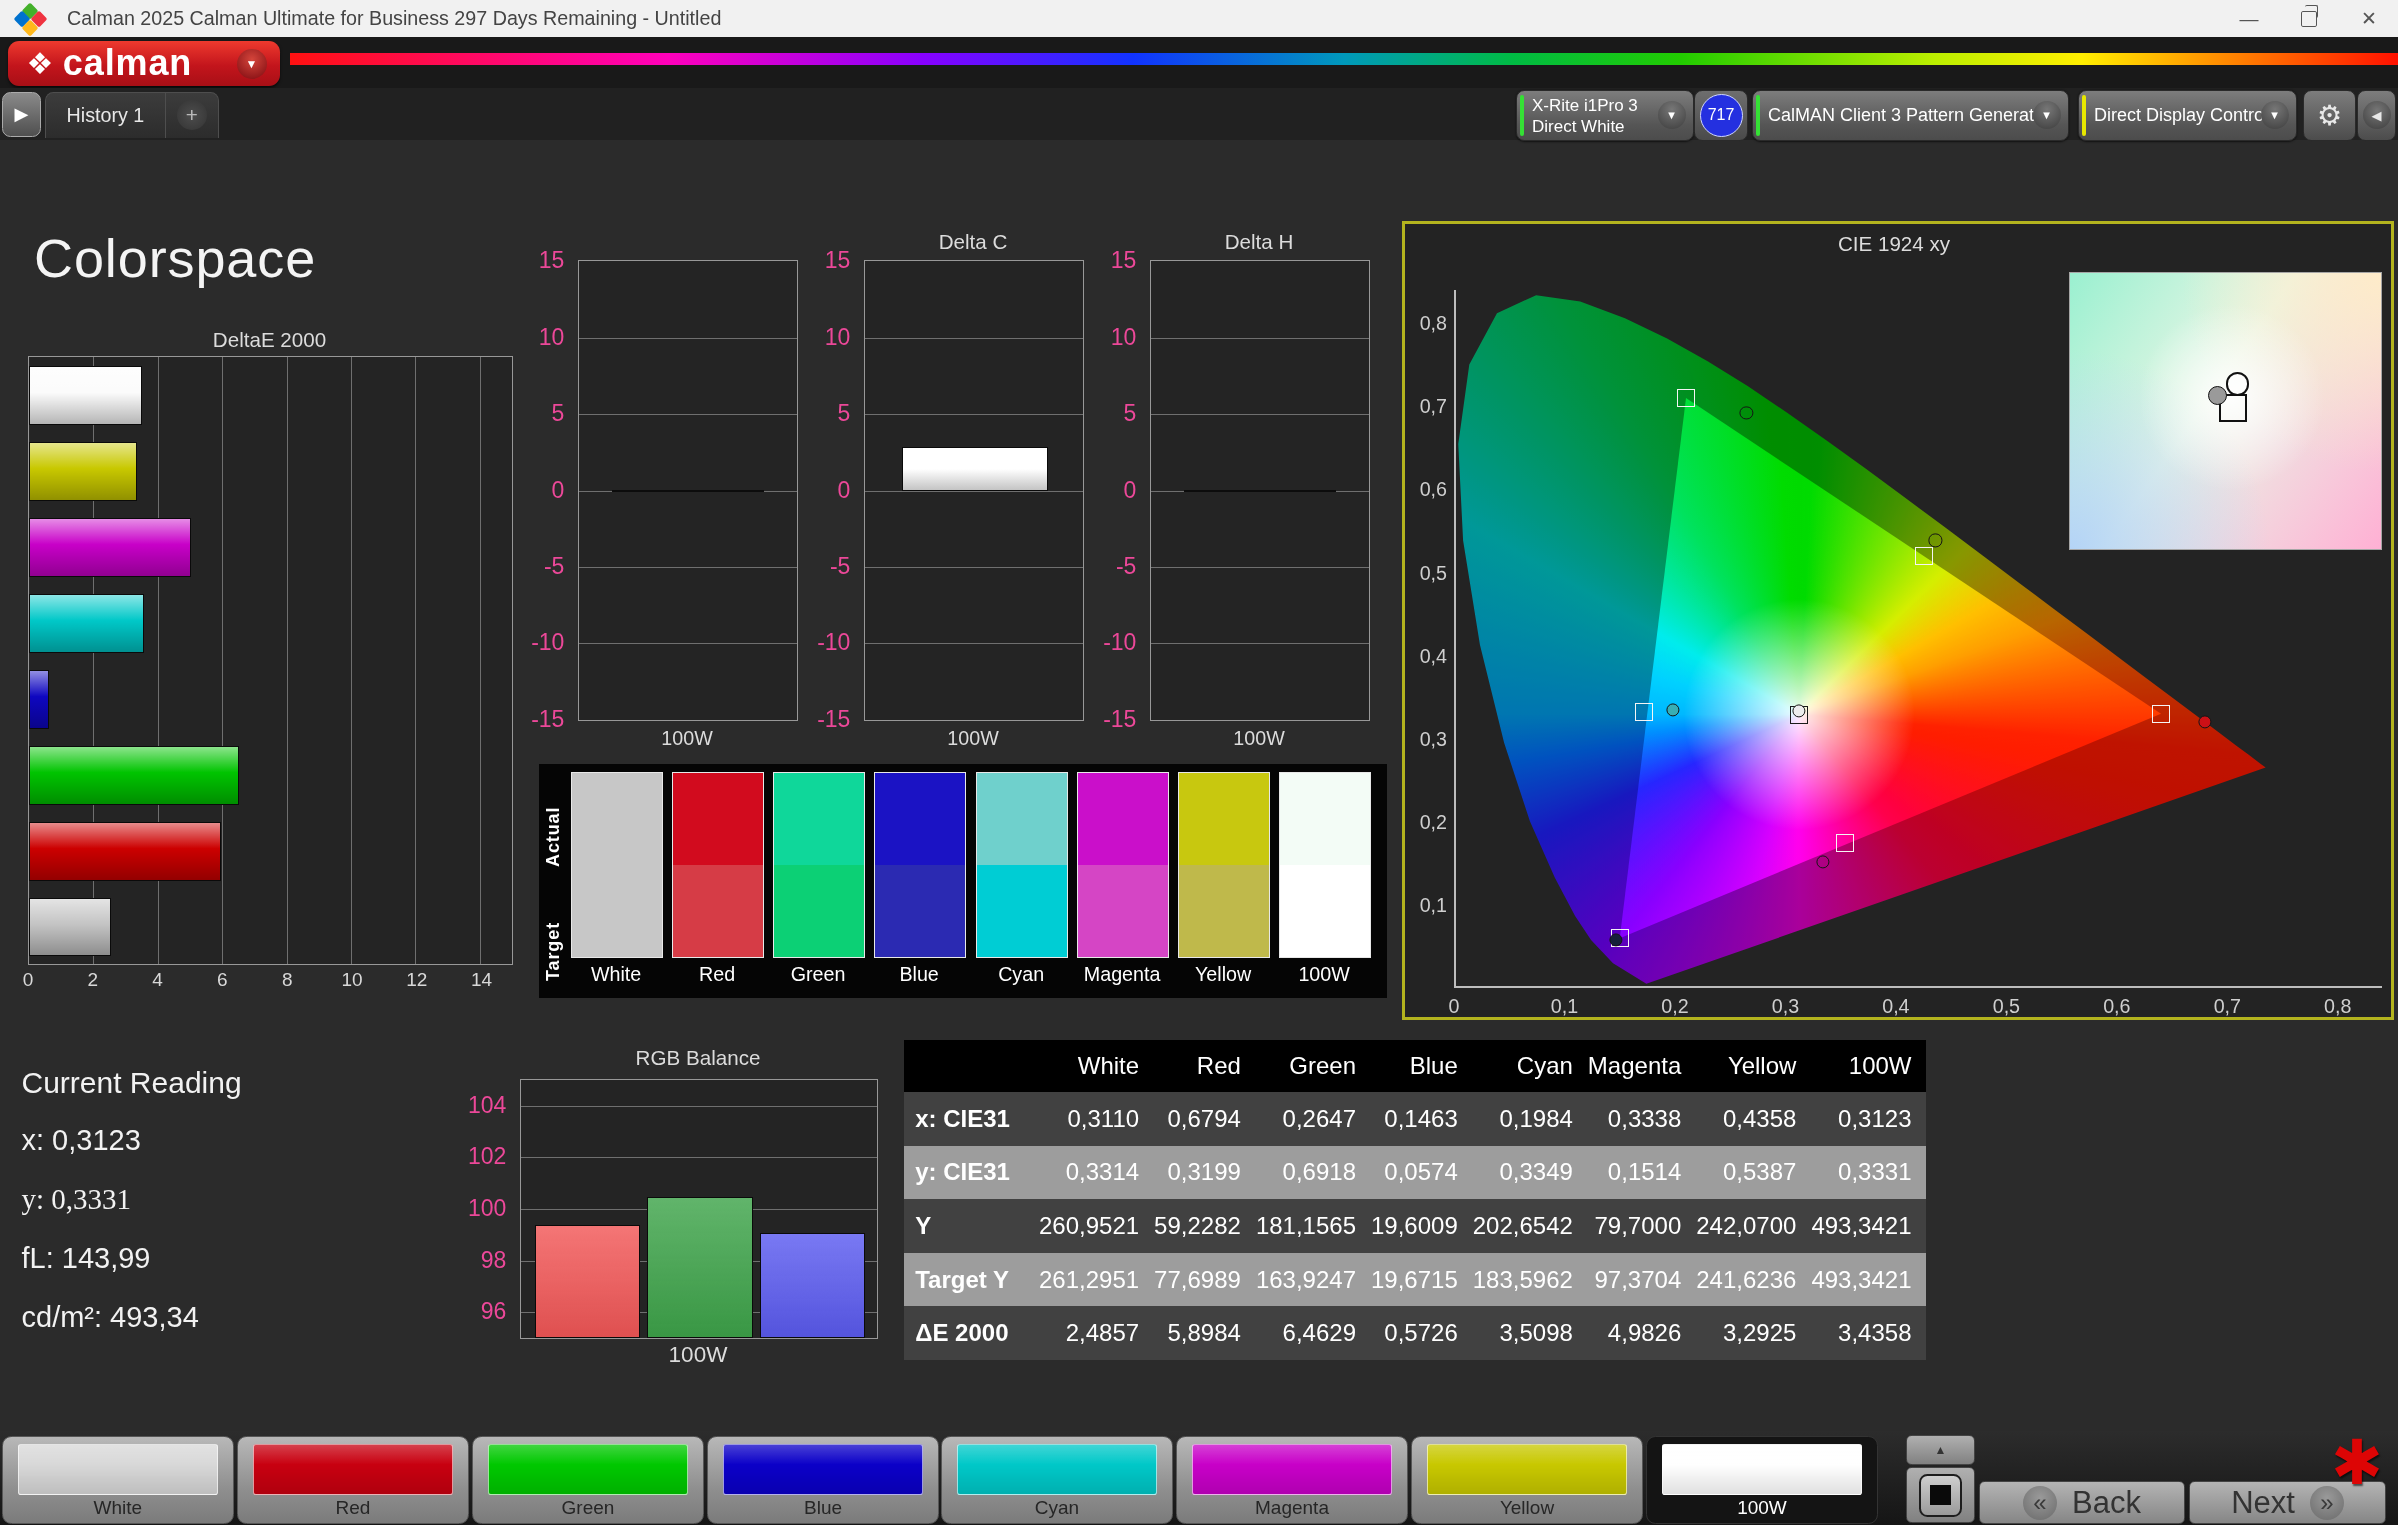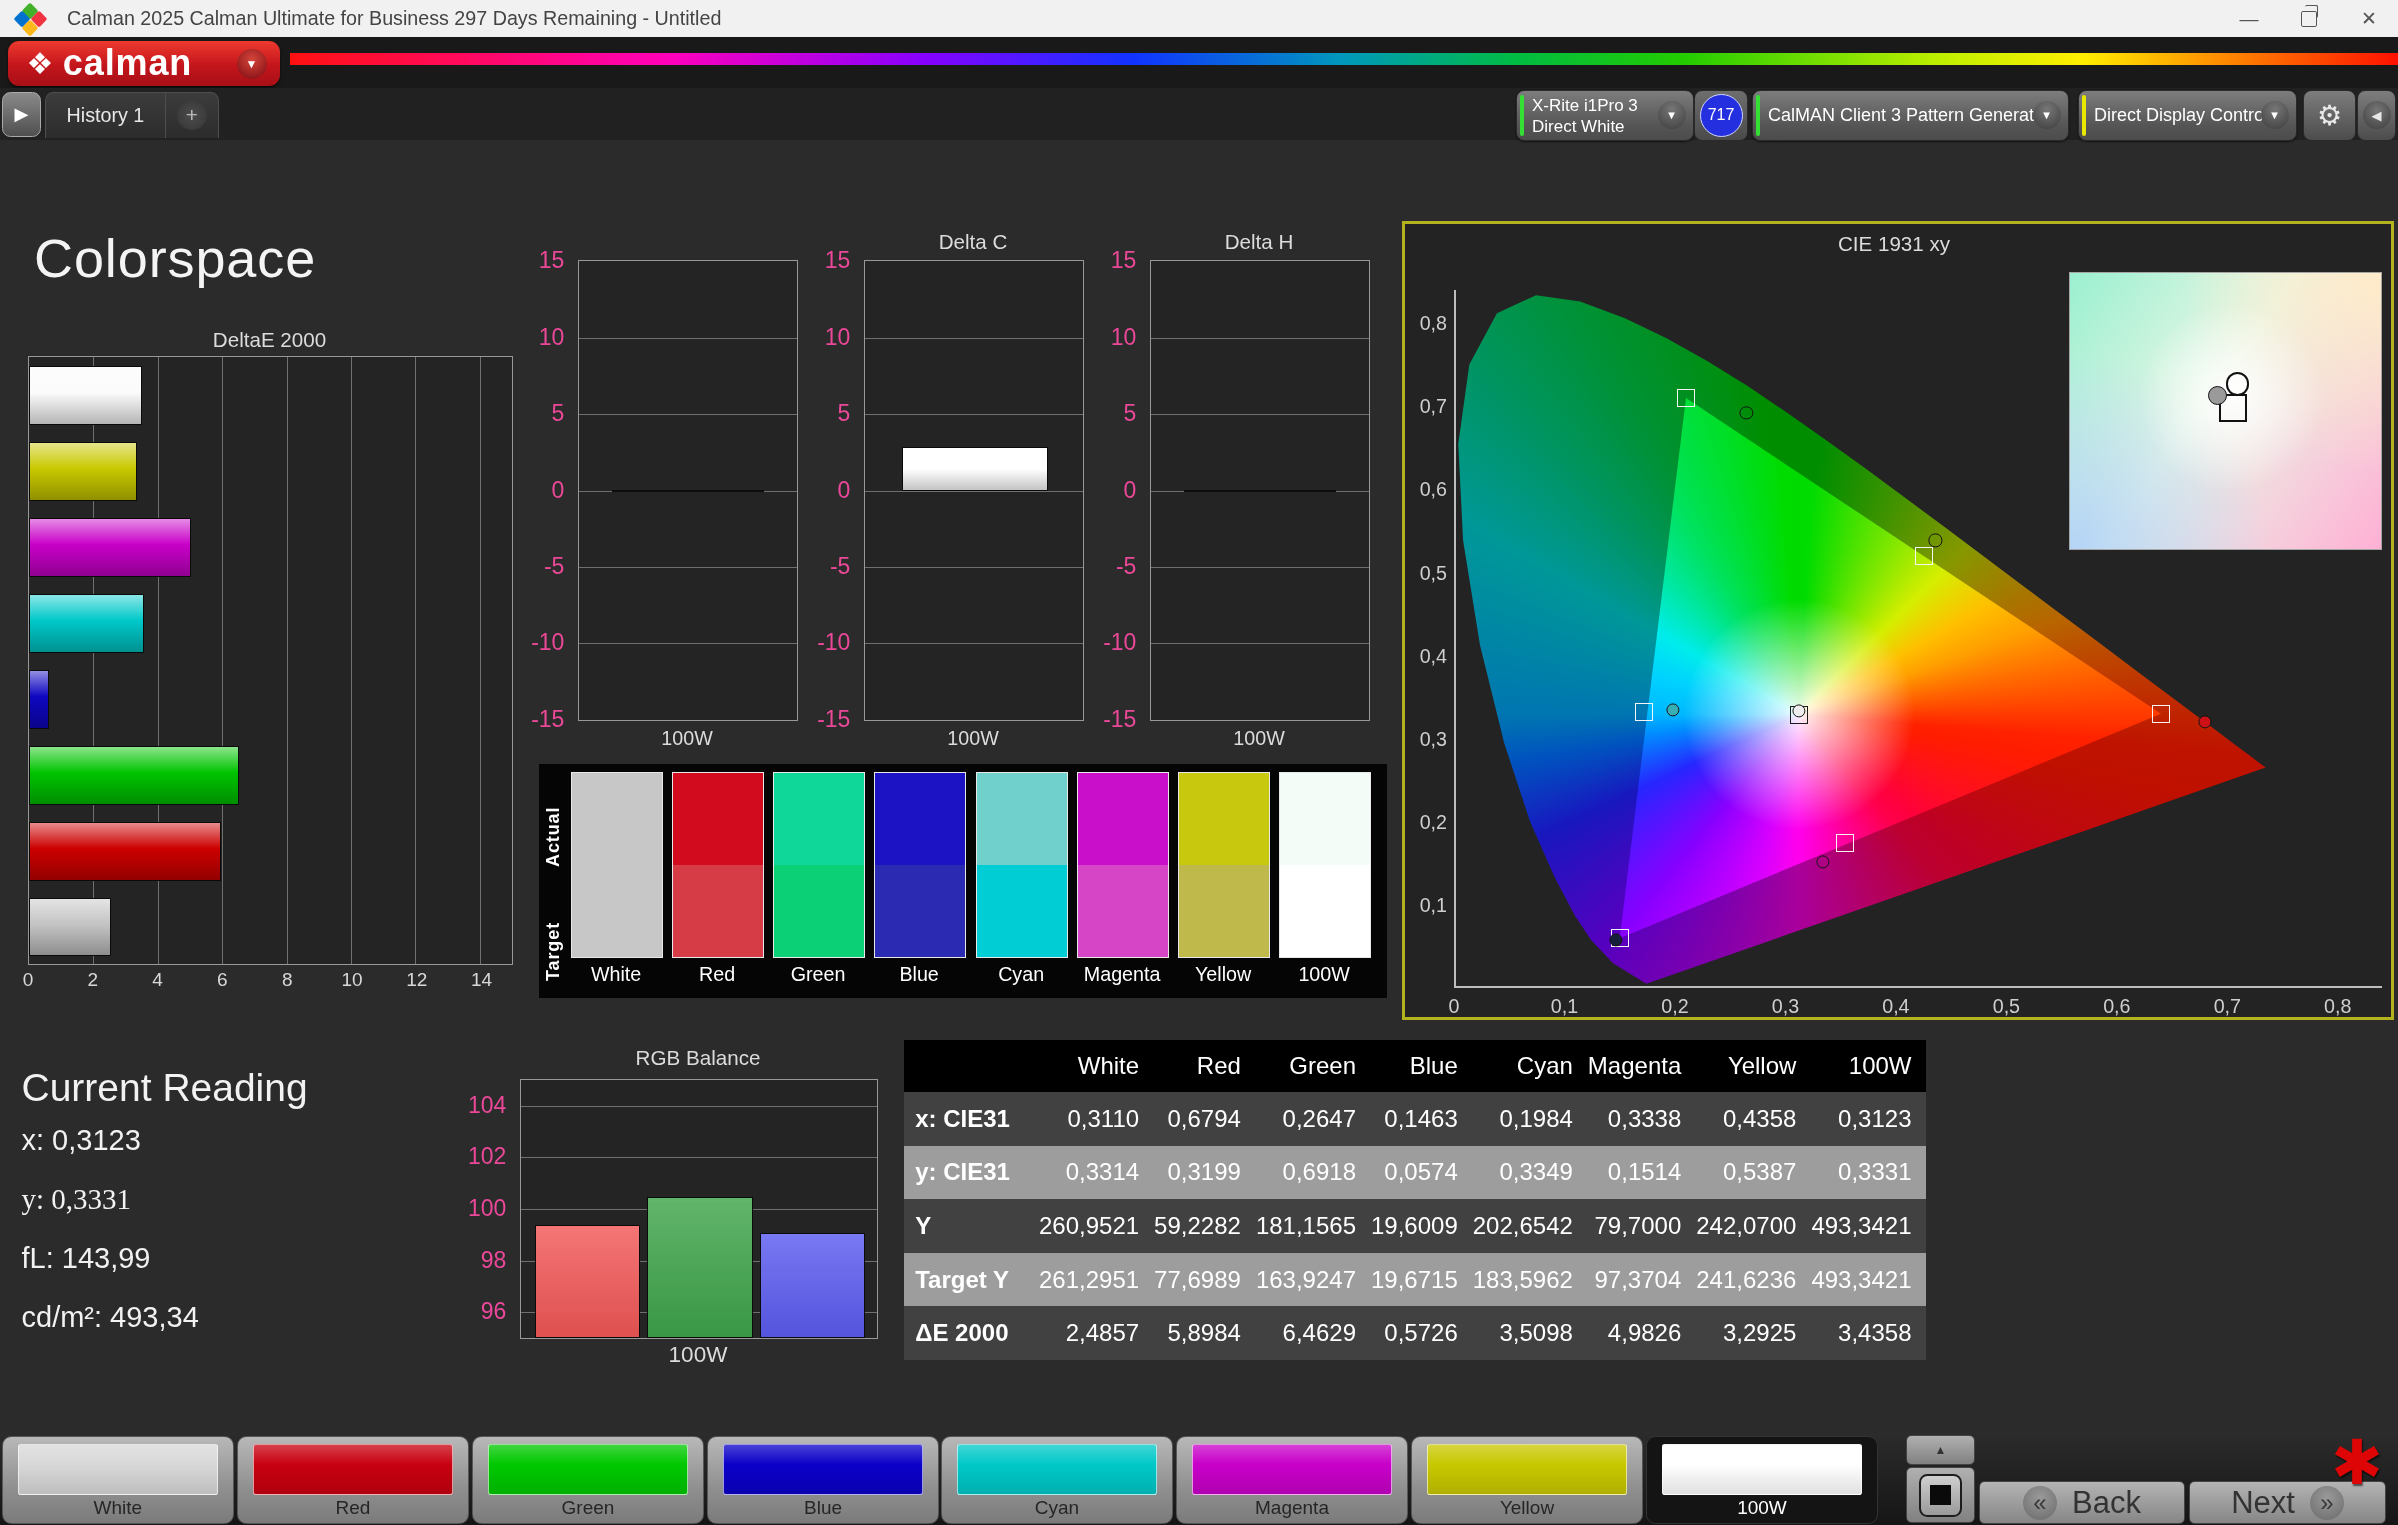--- a/index.html
+++ b/index.html
@@ -55,21 +55,21 @@
 .gridv{position:absolute;top:0;bottom:0;width:0.9px;background:#6f6f6f;}
 .gridh{position:absolute;left:0;right:0;height:0.9px;background:#6f6f6f;}
 .tickx{position:absolute;transform:translateX(-50%);color:#d8d8d8;font-size:19px;}
 .ticky{position:absolute;right:5.6px;transform:translateY(-50%);color:#ec4899;font-size:23px;}
 .hbar{position:absolute;border:0.9px solid #0a0a0a;
  background-image:linear-gradient(rgba(255,255,255,.55),rgba(255,255,255,0) 45%,rgba(0,0,0,.28));}
 .vbar{position:absolute;border:1.9px solid #0a0a0a;}
 .xlab{position:absolute;text-align:center;color:#dcdcdc;font-size:19.7px;}
 
 .pagetitle{position:absolute;left:34px;top:227px;font-size:54px;font-weight:300;color:#f4f4f4;letter-spacing:0.9px;}
-.crtitle{position:absolute;left:21.5px;top:1066px;font-size:39px;font-weight:300;color:#f2f2f2;}
+.crtitle{position:absolute;left:21.5px;top:1066px;font-size:30px;font-weight:300;color:#f2f2f2;}
 .crline{position:absolute;left:21.5px;color:#f2f2f2;font-size:29px;}
 
 .swpanel{position:absolute;left:539px;top:764px;width:848px;height:234px;background:#050505;}
 .rotlab{position:absolute;left:3.7px;width:24px;color:#fff;font-size:18px;font-weight:bold;letter-spacing:0.9px;
  writing-mode:vertical-rl;transform:rotate(180deg);text-align:center;}
 .swcol{position:absolute;top:8.4px;width:92px;}
 .swwrap{position:relative;width:90px;height:184px;border:0.9px solid #e8e8e8;}
 .swhalf{position:absolute;left:0;width:90px;height:92px;}
 .swlabel{position:absolute;top:191px;width:92px;text-align:center;color:#fff;font-size:19.7px;}
 
@@ -345,21 +345,21 @@
           <div class="swwrap">
             <div class="swhalf" style="top: 0px; background: rgb(243, 252, 246);"></div>
             <div class="swhalf" style="top: 92px; background: rgb(255, 255, 255);"></div>
           </div>
           <div class="swlabel" style="left: -0.9px;">100W</div>
         </div>
       </div>
   </div>
 
   <div class="ciepanel"></div>
-  <div class="ctitle" style="left:1405px;top:232px;width:978px;">CIE 1931 xy</div>
+  <div class="ctitle" style="left:1405px;top:232px;width:978px;">CIE 1924 xy</div>
   <div class="cieplot" id="cie-plot">
       <div class="axisL"></div>
       <div class="axisB"></div>
       <div class="shoe" style="background: conic-gradient(at 37.2% 60.8%, rgb(0, 180, 0) 0deg, rgb(180, 200, 0) 45deg, rgb(232, 136, 0) 70deg, rgb(240, 32, 0) 95deg, rgb(224, 0, 64) 140deg, rgb(204, 0, 187) 180deg, rgb(119, 0, 221) 215deg, rgb(34, 34, 255) 245deg, rgb(0, 153, 221) 270deg, rgb(0, 196, 196) 300deg, rgb(0, 187, 85) 330deg, rgb(0, 180, 0) 360deg); clip-path: polygon(20.73% 99.4%, 17.14% 96.46%, 14.77% 93.12%, 13.05% 89.67%, 10.87% 84.2%, 8.18% 76.11%, 5.4% 64.88%, 2.8% 50.87%, 0.98% 35.9%, 0.46% 22.05%, 1.65% 10.69%, 4.63% 3.33%, 8.85% 0.74%, 13.6% 1.64%, 18.42% 4.06%, 22.96% 6.95%, 27.33% 10.2%, 31.64% 13.77%, 35.9% 17.58%, 40.15% 21.56%, 44.42% 25.65%, 48.65% 29.81%, 52.87% 33.96%, 57% 38.07%, 61.01% 42.07%, 64.86% 45.9%, 68.48% 49.5%, 71.77% 52.8%, 74.64% 55.65%, 77.17% 58.17%, 79.26% 60.24%, 82.32% 63.3%, 84.27% 65.24%, 85.6% 66.56%, 86.9% 67.86%, 87.46% 68.42%); filter: saturate(1.15) brightness(0.75);"></div>
       <div class="tri" style="background: conic-gradient(at 37.2% 60.8%, rgb(0, 180, 0) 0deg, rgb(180, 200, 0) 45deg, rgb(232, 136, 0) 70deg, rgb(240, 32, 0) 95deg, rgb(224, 0, 64) 140deg, rgb(204, 0, 187) 180deg, rgb(119, 0, 221) 215deg, rgb(34, 34, 255) 245deg, rgb(0, 153, 221) 270deg, rgb(0, 196, 196) 300deg, rgb(0, 187, 85) 330deg, rgb(0, 180, 0) 360deg); clip-path: polygon(76.19% 60.71%, 25% 15.48%, 17.86% 92.86%); filter: saturate(1.1) brightness(1.18);"></div>
       <div class="triwhite" style="clip-path: polygon(76.19% 60.71%, 25% 15.48%, 17.86% 92.86%); background: radial-gradient(circle at 37.2% 60.8%, rgba(255, 255, 255, 0.95) 0%, rgba(255, 255, 255, 0) 16%);"></div>
       <div class="mk-sq" style="left: 37.2262%; top: 60.8333%; border-color: rgb(26, 26, 26);"></div>
       <div class="mk-sq" style="left: 76.1905%; top: 60.7143%; border-color: rgb(245, 245, 245);"></div>
       <div class="mk-sq" style="left: 25%; top: 15.4762%; border-color: rgb(245, 245, 245);"></div>
       <div class="mk-sq" style="left: 17.8571%; top: 92.8571%; border-color: rgb(245, 245, 245);"></div>

